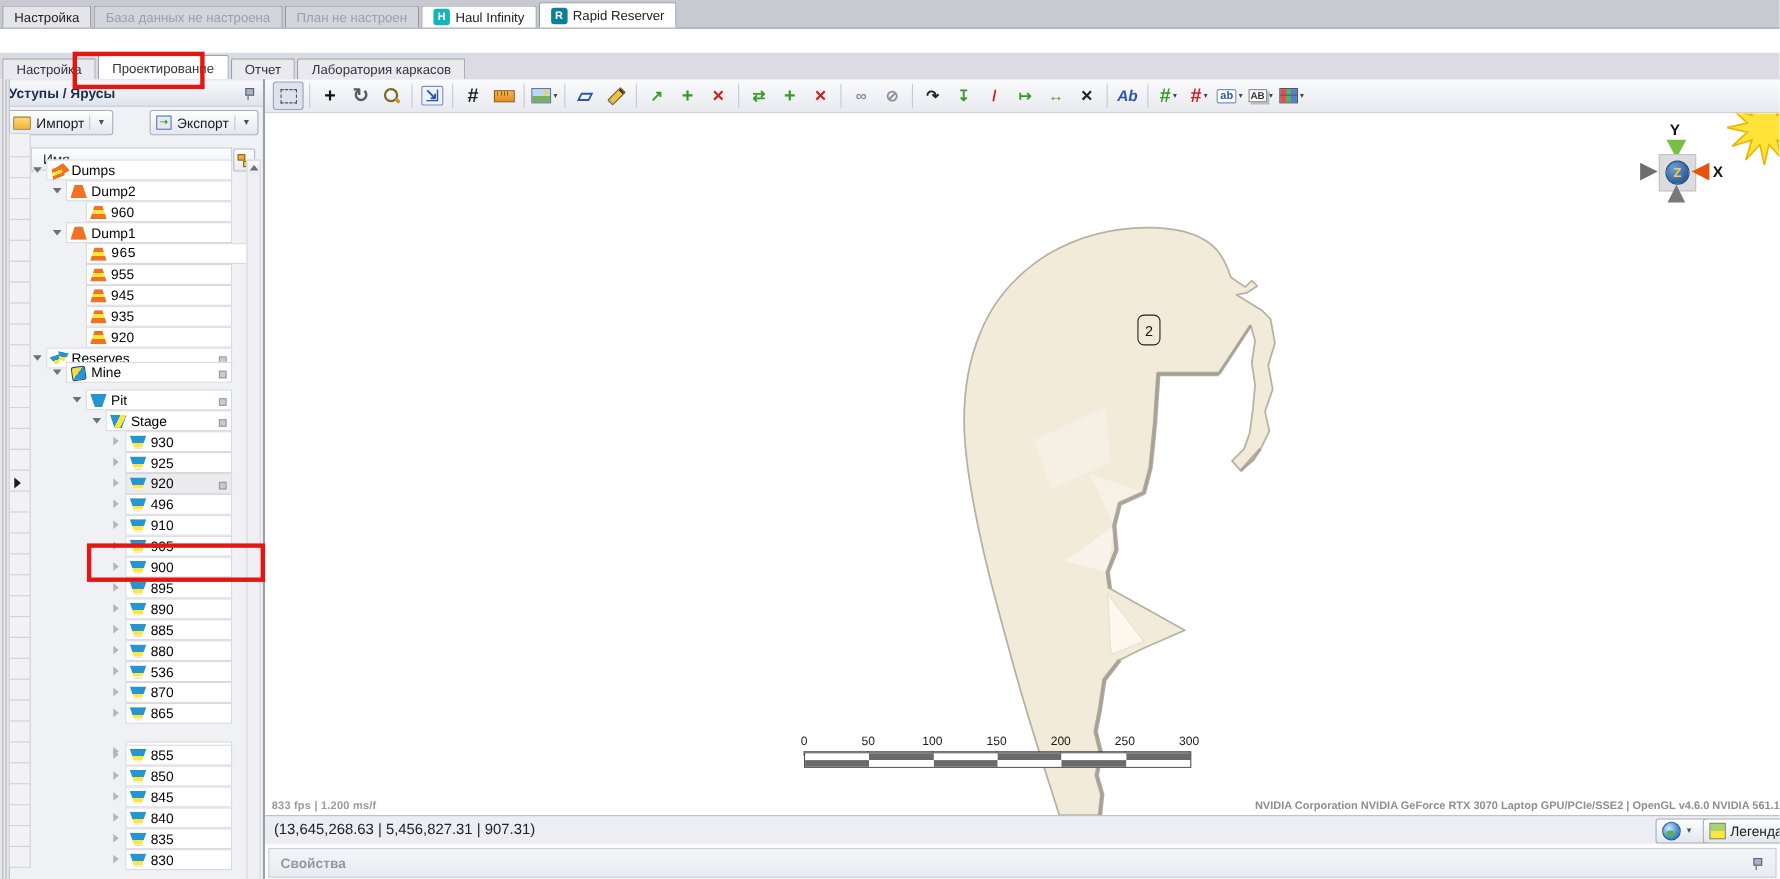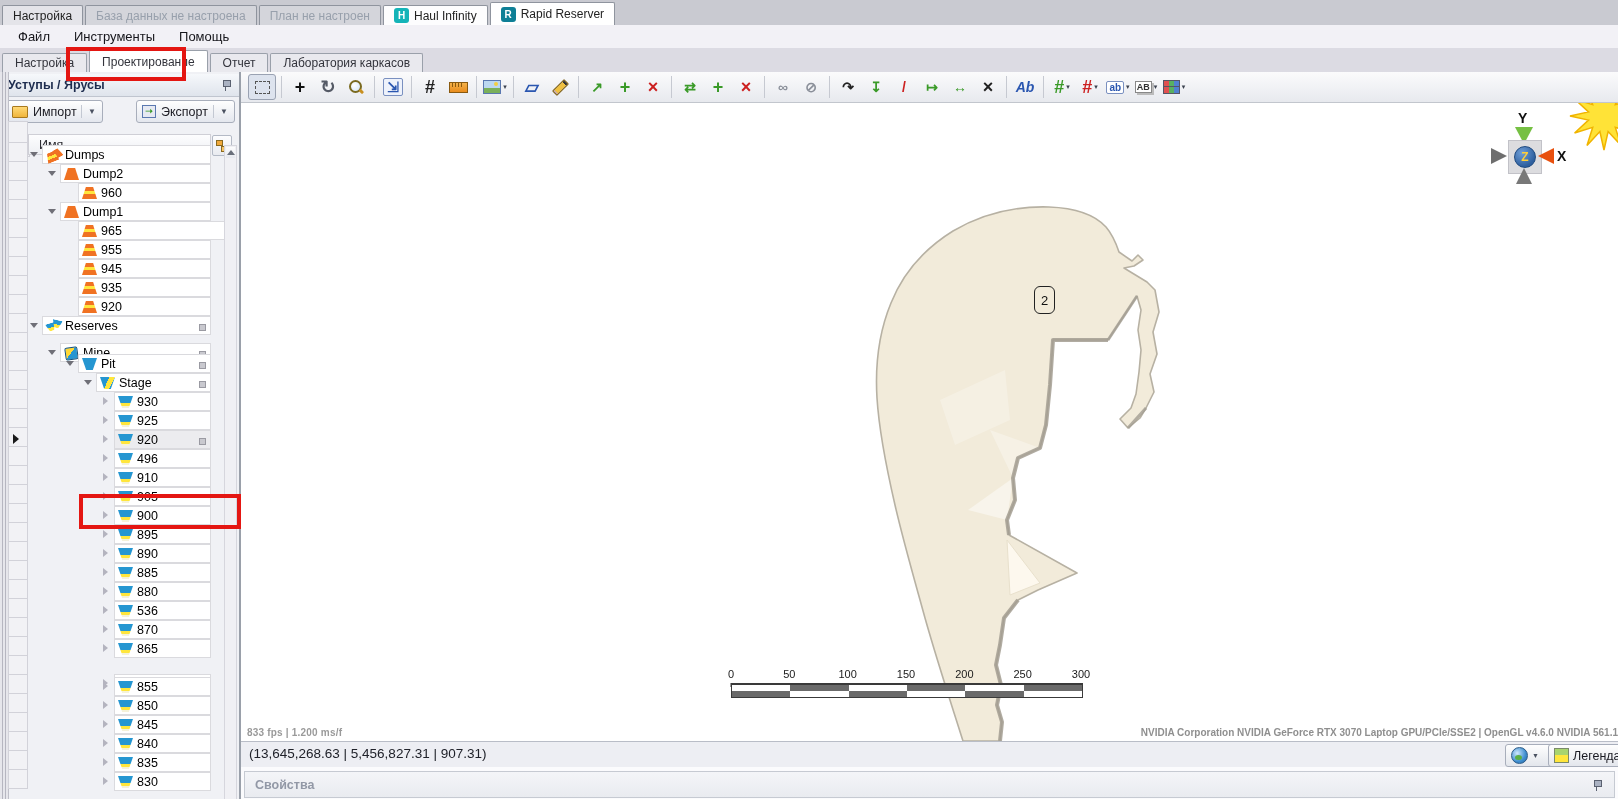--- a/index.html
+++ b/index.html
@@ -146,27 +146,20 @@
           <span class="tabico" style="background: rgb(20, 180, 184);">H</span>
           <span>Haul Infinity</span>
         </div>
         <div class="ttab sel">
           <span class="tabico" style="background: rgb(14, 127, 150);">R</span>
           <span>Rapid Reserver</span>
         </div>
       </div>
   </div>
 
-  <div class="menubar">
-    <div id="menu-bar">
-        <span class="mitem">Файл</span>
-        <span class="mitem">Инструменты</span>
-        <span class="mitem">Помощь</span>
-      </div>
-  </div>
 
   <div class="subtabs">
     <div id="sub-tabs">
         <div class="stab">Настройка</div>
         <div class="stab sel">Проектирование</div>
         <div class="stab">Отчет</div>
         <div class="stab">Лаборатория каркасов</div>
       </div>
   </div>
 
@@ -254,21 +247,21 @@
           </div>
         </div>
         <div class="trow" style="top: 57px;">
           <span class="exp-open" style="left: 48px;"></span>
           <div class="tcell" style="left: 60px; width: 151px;">
             <span class="ti i-dump"></span>
             <span class="tlabel">Dump1</span>
           </div>
         </div>
         <div class="trow" style="top: 76px;">
-          <div class="tcell" style="left: 78px; width: 154px;">
+          <div class="tcell" style="left: 78px; width: 154px; font-family: Liberation Mono, monospace;">
             <span class="ti i-dump-bench"></span>
             <span class="tlabel">965</span>
           </div>
         </div>
         <div class="trow" style="top: 95px;">
           <div class="tcell" style="left: 78px; width: 133px;">
             <span class="ti i-dump-bench"></span>
             <span class="tlabel">955</span>
           </div>
         </div>
@@ -291,21 +284,21 @@
           </div>
         </div>
         <div class="trow" style="top: 171px; padding-left: 39px;">
           <span class="exp-open" style="left: 30px;"></span>
           <div class="tcell" style="left: 42px; width: 169px;">
             <span class="ti i-reserves"></span>
             <span class="tlabel">Reserves</span>
             <span class="tmarker"></span>
           </div>
         </div>
-        <div class="trow" style="top: 198px;">
+        <div class="trow" style="top: 184px;">
           <span class="exp-open" style="left: 48px;"></span>
           <div class="tcell" style="left: 60px; width: 151px;">
             <span class="ti i-mine"></span>
             <span class="tlabel">Mine</span>
             <span class="tmarker"></span>
           </div>
         </div>
         <div class="trow" style="top: 209px;">
           <span class="exp-open" style="left: 66px;"></span>
           <div class="tcell" style="left: 78px; width: 133px;">

